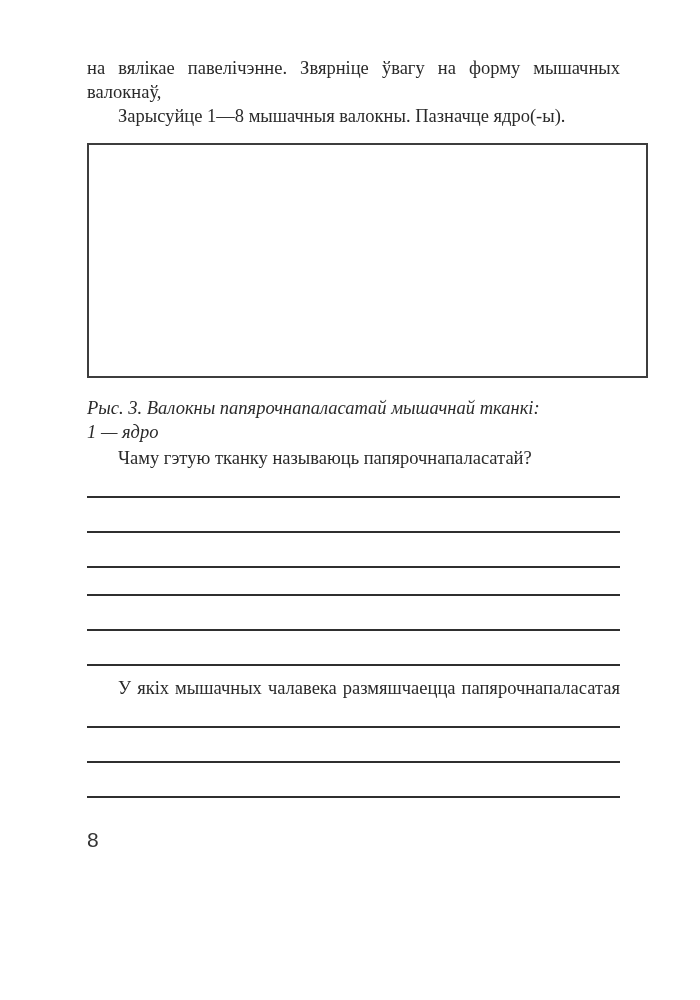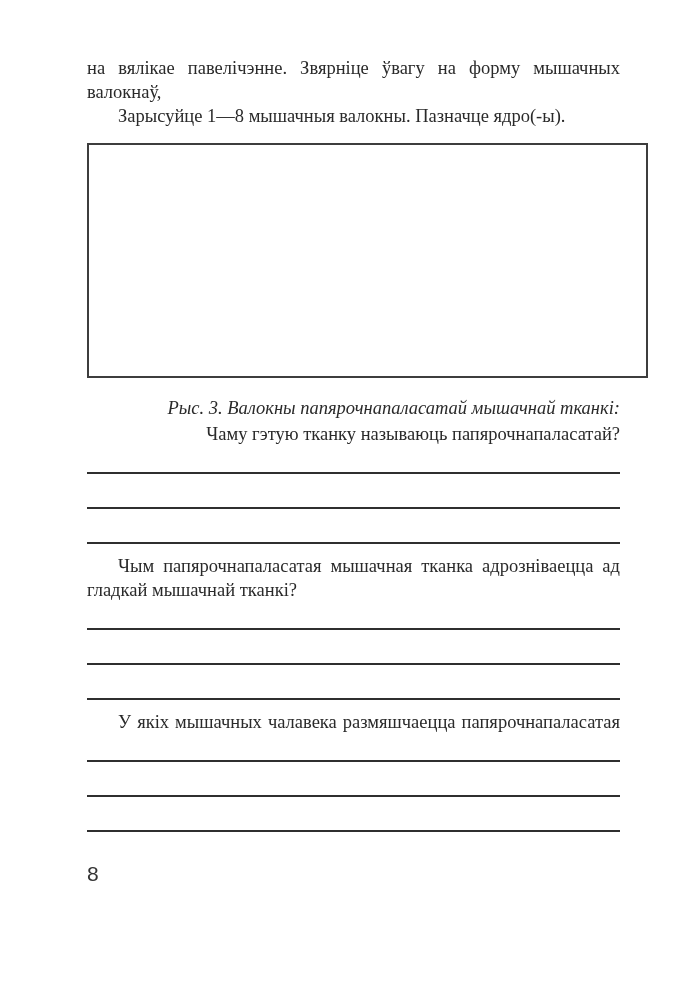--- a/index.html
+++ b/index.html
@@ -31,24 +31,24 @@
   .drawing-box {
     box-sizing: border-box;
     width: 561px;
     height: 235px;
     margin-top: 15px;
     border: 2px solid #3d3d3d;
     background: #ffffff;
   }
   .caption {
     margin-top: 18px;
-    text-align: right;
+    text-align: left;
     font-style: italic;
   }
-  .question-1 { margin-top: 2px; text-align: right; }
+  .question-1 { margin-top: 2px; }
   .question { margin-top: 10px; }
   .answer-lines { }
   .al {
     box-sizing: border-box;
     height: 35px;
     border-bottom: 2px solid #2f2f2f;
   }
   .al.al-first { height: 28px; }
   .folio {
     margin-top: 30px;
@@ -65,35 +65,32 @@
   <div>
     <div class="line fill">на вялікае павелічэнне. Звярніце ўвагу на форму мышачных валокнаў,</div>
   </div>
 
   <div class="line indent">Зарысуйце 1—8 мышачныя валокны. Пазначце ядро(-ы).</div>
 
   <div class="drawing-box"></div>
 
   <div class="caption">
     <div class="line">Рыс. 3. Валокны папярочнапаласатай мышачнай тканкі:</div>
+    <div class="line">1 — ядро</div>
   </div>
 
   <div class="question-1">
     <div class="line indent">Чаму гэтую тканку называюць папярочнапаласатай?</div>
   </div>
   <div class="answer-lines">
     <div class="al al-first"></div>
     <div class="al"></div>
     <div class="al"></div>
   </div>
 
-  <div class="question">
-    <div class="fill indent">Чым папярочнапаласатая мышачная тканка адрозніваецца ад</div>
-    <div class="line">гладкай мышачнай тканкі?</div>
-  </div>
   <div class="answer-lines">
     <div class="al al-first"></div>
     <div class="al"></div>
     <div class="al"></div>
   </div>
 
   <div class="question">
     <div class="fill indent">У якіх мышачных чалавека размяшчаецца папярочнапаласатая</div>
   </div>
   <div class="answer-lines">

